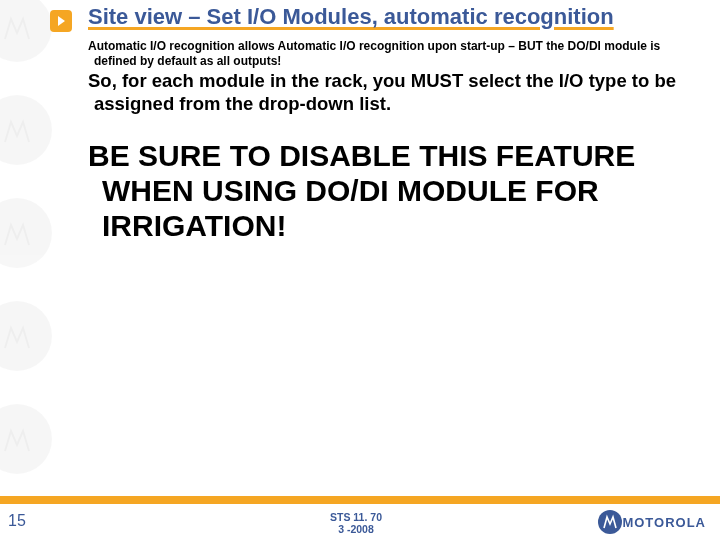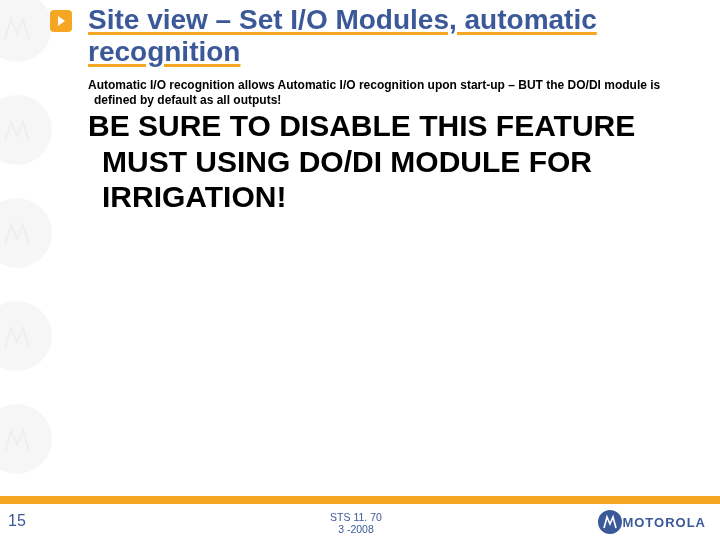--- a/index.html
+++ b/index.html
@@ -43,21 +43,21 @@
     align-items: center;
     justify-content: center;
   }
   .content {
     position: absolute;
     left: 88px;
     top: 4px;
     right: 20px;
   }
   .title {
-    font-size: 28px;
+    font-size: 22px;
     font-weight: bold;
     color: #3b5998;
     line-height: 1.15;
     margin-bottom: 10px;
     text-decoration: underline;
     text-decoration-color: #f5a623;
     text-decoration-thickness: 3px;
     text-underline-offset: 3px;
   }
   .para1 {
@@ -100,21 +100,21 @@
     font-size: 16px;
     color: #3b5998;
   }
   .footer-center {
     position: absolute;
     left: 0;
     bottom: 4px;
     width: 712px;
     text-align: center;
     font-size: 10.5px;
-    font-weight: normal;
+    font-weight: bold;
     color: #3b5998;
     line-height: 1.2;
   }
   .logo-wrap {
     position: absolute;
     right: 14px;
     bottom: 6px;
     display: flex;
     align-items: center;
   }
@@ -167,21 +167,22 @@
 
 <div class="bullet-icon">
   <svg width="12" height="12" viewBox="0 0 12 12">
     <polygon points="3,1 10,6 3,11" fill="#ffffff"></polygon>
   </svg>
 </div>
 
 <div class="content">
   <div class="title">Site view – Set I/O Modules, automatic recognition</div>
   <div class="para1">Automatic I/O recognition allows Automatic I/O recognition upon start-up – BUT the DO/DI module is defined by default as all outputs!</div>
-  <div class="warning">BE SURE TO DISABLE THIS FEATURE MUST USING DO/DI MODULE FOR IRRIGATION!</div>
+  <div class="para2">So, for each module in the rack, you MUST select the I/O type to be assigned from the drop-down list.</div>
+  <div class="warning">BE SURE TO DISABLE THIS FEATURE WHEN USING DO/DI MODULE FOR IRRIGATION!</div>
 </div>
 
 <div class="footer-band"></div>
 
 <div class="page-num">15</div>
 
 <div class="footer-center">
   <div>STS 11. 70</div>
   <div>3 -2008</div>
 </div>

